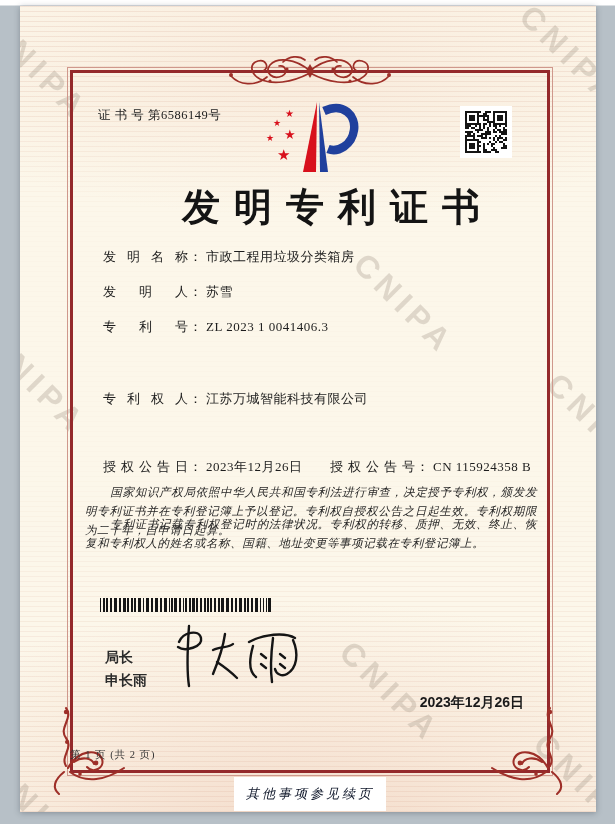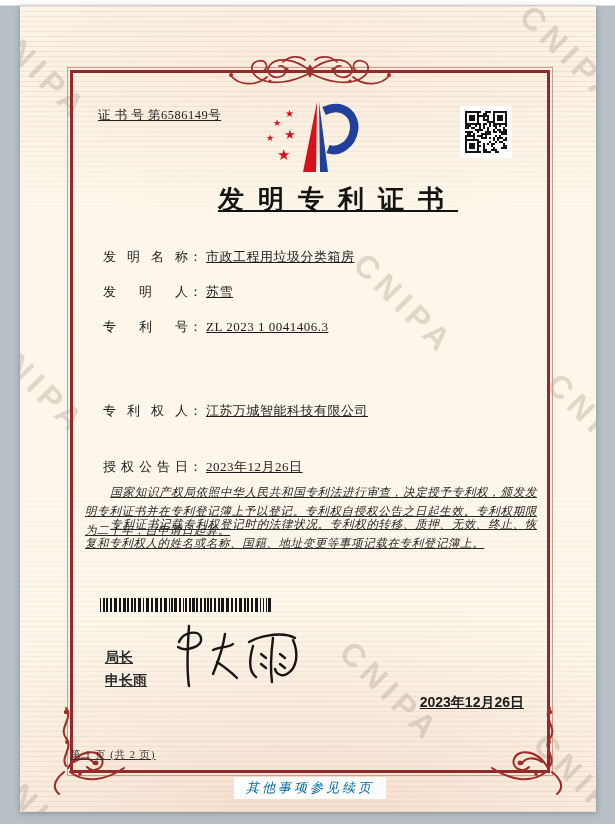--- a/index.html
+++ b/index.html
@@ -20,49 +20,49 @@
     background:repeating-linear-gradient(to bottom, rgba(198,118,96,.17) 0 1px, rgba(198,118,96,0) 1px 5px);
     -webkit-mask-image:linear-gradient(to bottom, rgba(0,0,0,.85) 0 11%, rgba(0,0,0,.12) 26% 58%, rgba(0,0,0,.5) 75%, rgba(0,0,0,.95) 100%);
     mask-image:linear-gradient(to bottom, rgba(0,0,0,.85) 0 11%, rgba(0,0,0,.12) 26% 58%, rgba(0,0,0,.5) 75%, rgba(0,0,0,.95) 100%);}
   .wm{
     position:absolute;font-family:"Liberation Sans","DejaVu Sans",sans-serif;
     font-weight:bold;font-size:32px;letter-spacing:6px;color:rgba(163,151,136,.33);
     transform:rotate(45deg);transform-origin:left top;white-space:nowrap;pointer-events:none;}
   .frame{
     position:absolute;left:50px;top:64px;width:474px;height:697px;
     border:3px solid #94292b;outline:1px solid #cf988c;outline-offset:2px;}
-  .abs{position:absolute;text-decoration:underline;}
+  .abs{position:absolute;}
   .certno{left:78px;top:101px;font-size:12.5px;color:#222;letter-spacing:.5px;}
   .logo{left:244px;top:94px;width:112px;height:92px;}
   .star{position:absolute;color:#d8101c;line-height:1;}
   .qrbox{left:440px;top:100px;width:52px;height:52px;background:#fff;display:flex;align-items:center;justify-content:center;}
   .qr{display:grid;grid-template-columns:repeat(21,2px);grid-auto-rows:2px;}
   .qrc{width:2px;height:2px;background:transparent;}
   .qrc.dk{background:#151515;}
-  .title{left:51px;top:176px;width:520px;text-align:center;font-size:26px;font-weight:bold;
+  .title{left:51px;top:176px;width:520px;text-align:center;font-size:38px;font-weight:bold;
     color:#141414;letter-spacing:14px;padding-left:14px;box-sizing:border-box;}
   .frow{left:83px;width:460px;font-size:13px;color:#1d1d1d;white-space:nowrap;}
   .flabel{display:inline-block;width:85px;text-align:justify;text-align-last:justify;vertical-align:bottom;}
   .fcolon{display:inline-block;margin:0 4px 0 1px;}
   .fvalue{letter-spacing:.5px;}
   .addr2{display:block;margin-left:102px;margin-top:6px;letter-spacing:.5px;}
   .grant2{position:absolute;left:227px;top:0;white-space:nowrap;}
   .para{left:65px;width:452px;font-size:11.5px;line-height:19px;color:#272727;
     font-style:italic;text-align:justify;text-indent:2.2em;letter-spacing:.6px;}
   .barcode{left:80px;top:592px;width:178px;height:14px;display:flex;}
   .bcb{background:#161616;height:100%;flex:none;}
   .signblock{left:85px;top:640px;font-family:"Liberation Sans","DejaVu Sans",sans-serif;
     font-size:14px;font-weight:bold;color:#2b2b2b;line-height:23px;}
   .signature{left:143px;top:616px;}
   .issuedate{left:378px;top:688px;width:126px;text-align:right;
     font-family:"Liberation Sans","DejaVu Sans",sans-serif;font-weight:bold;font-size:14px;color:#1a1a1a;}
   .pageind{left:50px;top:742px;width:480px;text-align:left;font-size:10.5px;color:#333;letter-spacing:1px;}
   .contnote{left:50px;top:771px;width:480px;text-align:center;}
-  .contnote span{display:inline-block;background:#ffffff;padding:2px 12px;
-    font-size:13px;font-style:italic;letter-spacing:3px;color:#0369a1;}
+  .contnote span{display:inline-block;background:#ffffff;padding:8px 12px;
+    font-size:13px;font-style:italic;letter-spacing:3px;color:#0f172a;}
   .ornament-top{left:203px;top:46px;}
   .corner{width:85px;height:92px;}
   .corner.bl{left:24px;top:698px;}
   .corner.br{left:467px;top:698px;transform:scaleX(-1);}
   svg{display:block;}
 </style>
 </head>
 <body>
 
 <div class="paper">
@@ -592,28 +592,31 @@
 
   <div class="abs frow" style="top:242px">
     <span class="flabel">发明名称</span><span class="fcolon">：</span><span class="fvalue">市政工程用垃圾分类箱房</span>
   </div>
   <div class="abs frow" style="top:277px">
     <span class="flabel">发明人</span><span class="fcolon">：</span><span class="fvalue">苏雪</span>
   </div>
   <div class="abs frow" style="top:312px">
     <span class="flabel">专利号</span><span class="fcolon">：</span><span class="fvalue">ZL 2023 1 0041406.3</span>
   </div>
-  <div class="abs frow" style="top:396px">
+  <div class="abs frow" style="top:384px">
     <span class="flabel">专利权人</span><span class="fcolon">：</span><span class="fvalue">江苏万城智能科技有限公司</span>
   </div>
 
 
   <div class="abs frow" style="top:452px">
     <span>
       <span class="flabel">授权公告日</span><span class="fcolon">：</span><span class="fvalue">2023年12月26日</span>
+    </span>
+    <span class="grant2">
+      <span class="flabel">授权公告号</span><span class="fcolon">：</span><span class="fvalue">CN 115924358 B</span>
     </span>
   </div>
 
   <div class="abs para" style="top:477px">国家知识产权局依照中华人民共和国专利法进行审查，决定授予专利权，颁发发明专利证书并在专利登记簿上予以登记。专利权自授权公告之日起生效。专利权期限为二十年，自申请日起算。</div>
   <div class="abs para" style="top:509px">专利证书记载专利权登记时的法律状况。专利权的转移、质押、无效、终止、恢复和专利权人的姓名或名称、国籍、地址变更等事项记载在专利登记簿上。</div>
 
   <div class="abs barcode">
       <div class="bcb" style="width: 1px; margin-right: 2px;"></div>
       <div class="bcb" style="width: 2px; margin-right: 1px;"></div>
       <div class="bcb" style="width: 2px; margin-right: 2px;"></div>

